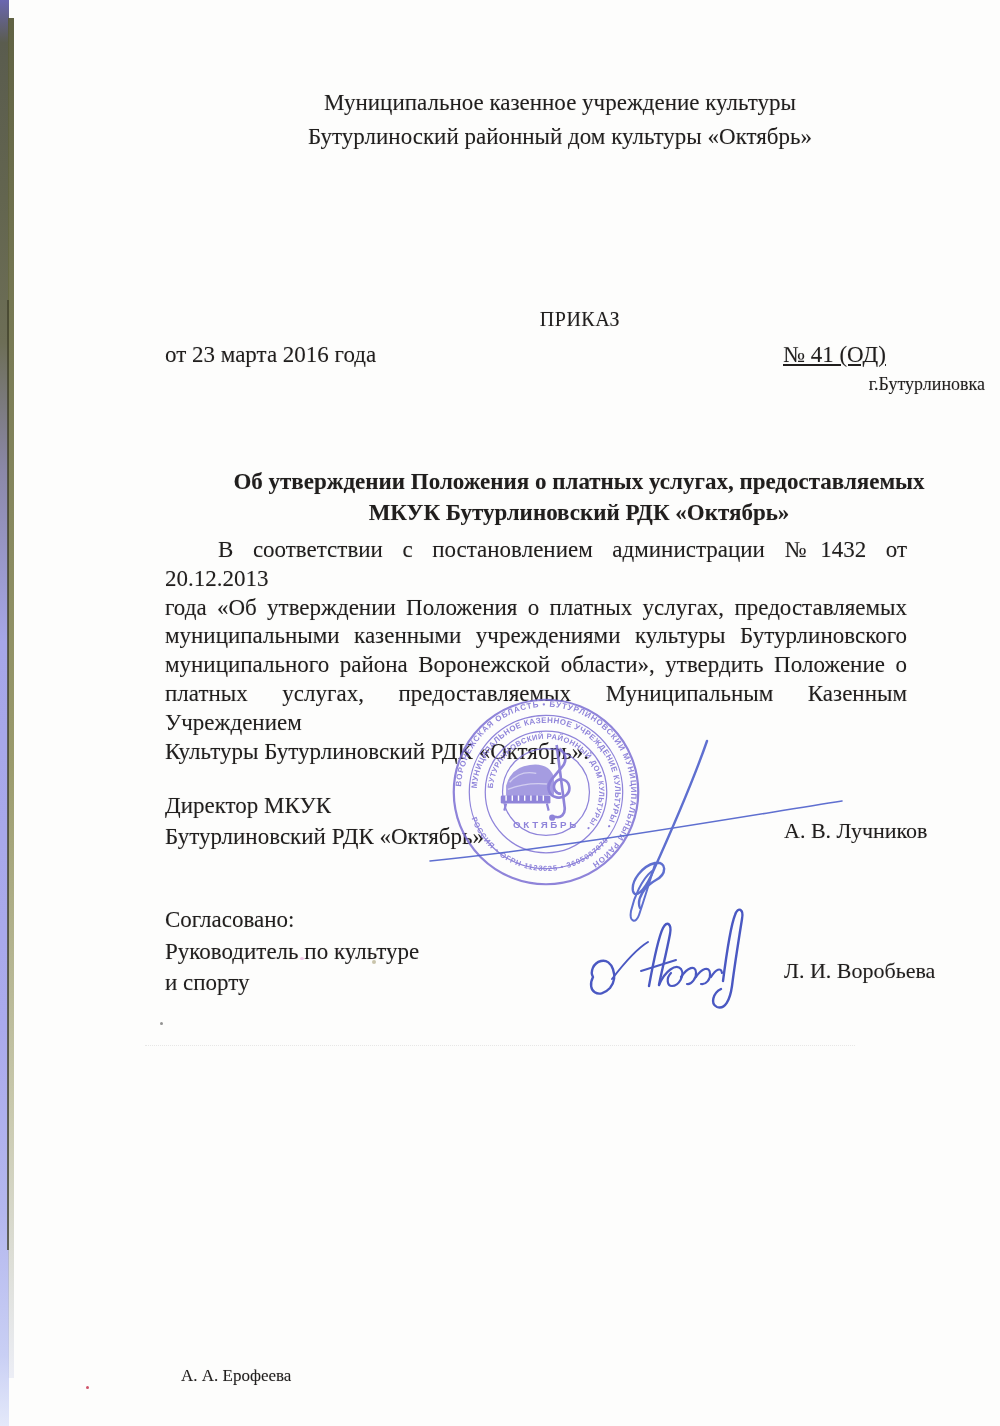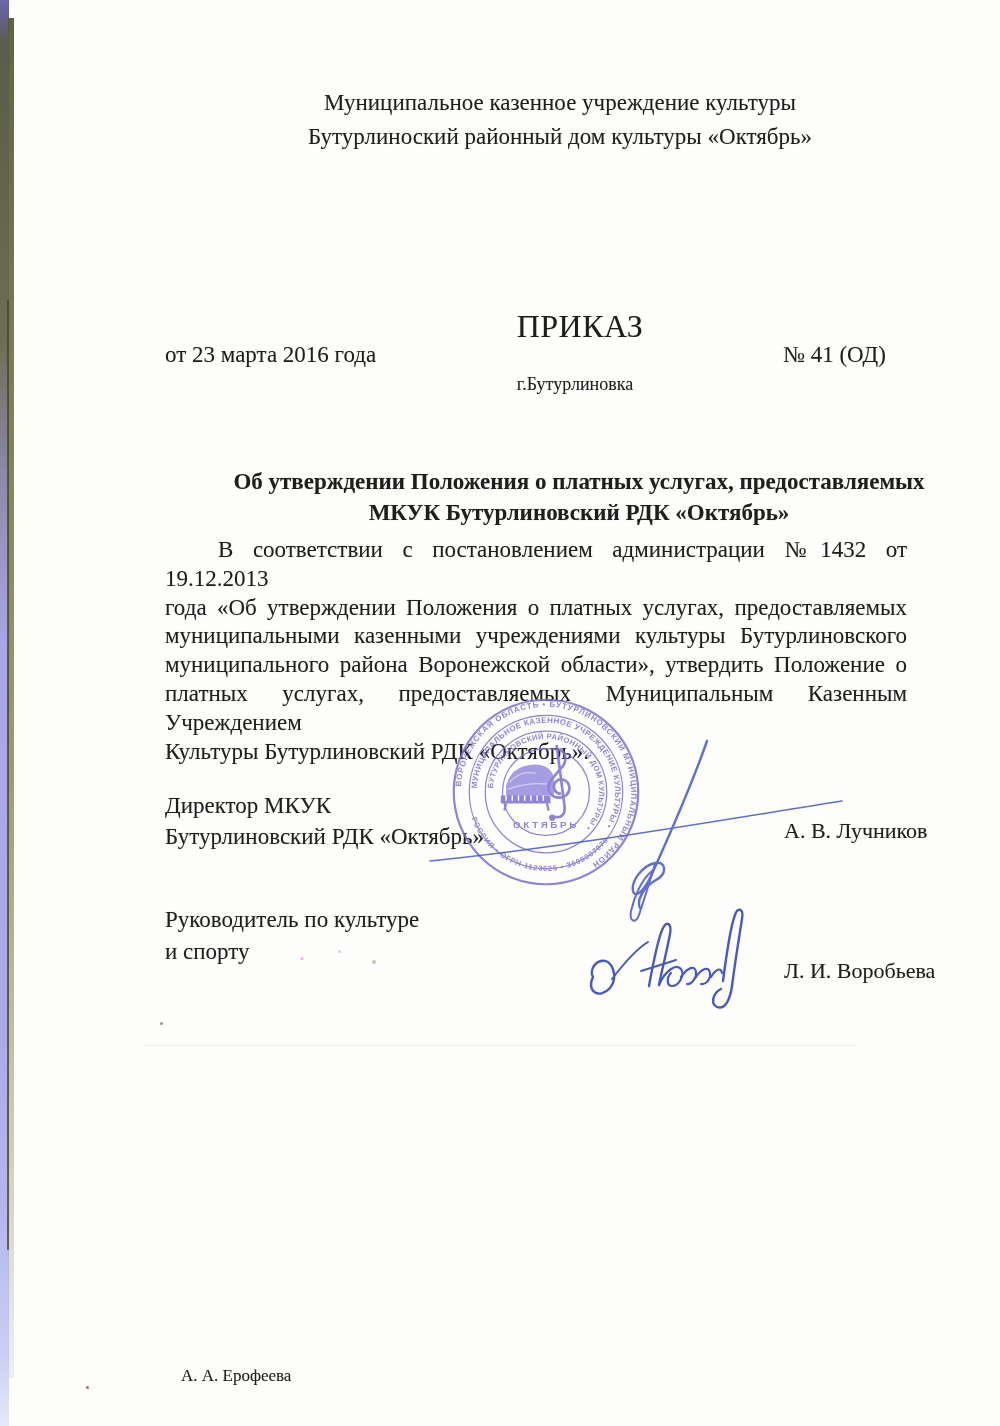--- a/index.html
+++ b/index.html
@@ -5,24 +5,24 @@
   html,body{margin:0;padding:0;background:#e8e8e8;}
   .page{
     position:relative;width:1000px;height:1426px;margin:0 auto;
     background:#fdfdfc;overflow:hidden;
     font-family:"Liberation Serif","DejaVu Serif",serif;
     color:#201e1d;
   }
   .txt{position:absolute;text-shadow:0 0 1px rgba(50,48,46,.28);}
   .center{text-align:center;}
   .org{left:110px;top:86px;width:900px;font-size:23px;line-height:34px;}
-  .heading{left:165px;top:308px;width:830px;font-size:32px;letter-spacing:.5px;}
+  .heading{left:165px;top:308px;width:830px;font-size:20px;letter-spacing:.5px;}
   .date-line{left:165px;top:342px;font-size:23px;font-family:Liberation Serif, serif;}
-  .num-line{left:783px;top:342px;font-size:23px;}
-  .city-line{left:165px;top:374px;width:820px;text-align:center;font-size:18px;}
+  .num-line{left:783px;top:342px;font-size:23px;text-decoration:underline;}
+  .city-line{left:165px;top:374px;width:820px;text-align:right;font-size:18px;}
   .subject{left:165px;top:466px;width:828px;font-size:23px;font-weight:bold;line-height:31px;}
   .bodytext{left:165px;top:536px;width:742px;font-size:23px;line-height:28.8px;}
   .jline{text-align:justify;text-align-last:justify;}
   .jline.first{text-indent:53px;}
   .jline.last{text-align:center;text-align-last:left;}
   .director{left:165px;top:790px;font-size:23px;line-height:31px;}
   .director-name{left:784px;top:818px;font-size:22px;}
   .agreed{left:165px;top:904px;font-size:23px;line-height:31.5px;}
   .agreed-name{left:784px;top:958px;font-size:22px;text-align:center;}
   .footer-name{left:181px;top:1366px;font-size:17px;}
@@ -64,35 +64,36 @@
   <div class="txt date-line">от 23 марта 2016 года</div>
   <div class="txt num-line">№ 41 (ОД)</div>
   <div class="txt city-line">г.Бутурлиновка</div>
 
   <div class="txt subject center">
     <div>Об утверждении Положения о платных услугах, предоставляемых</div>
     <div>МКУК Бутурлиновский РДК «Октябрь»</div>
   </div>
 
   <div class="txt bodytext">
-    <div class="jline first">В соответствии с постановлением администрации №1432 от 19.12.2013</div>
+    <div class="jline first">В соответствии с постановлением администрации №1432 от 20.12.2013</div>
     <div class="jline">года «Об утверждении Положения о платных услугах, предоставляемых</div>
     <div class="jline">муниципальными казенными учреждениями культуры Бутурлиновского</div>
     <div class="jline">муниципального района Воронежской области», утвердить Положение о</div>
     <div class="jline">платных услугах, предоставляемых Муниципальным Казенным Учреждением</div>
     <div class="jline last">Культуры Бутурлиновский РДК «Октябрь».</div>
   </div>
 
   <div class="txt director">
     <div>Директор МКУК</div>
     <div>Бутурлиновский РДК «Октябрь»</div>
   </div>
   <div class="txt director-name">А. В. Лучников</div>
 
   <div class="txt agreed">
+    <div>Согласовано:</div>
     <div>Руководитель по культуре</div>
     <div>и спорту</div>
   </div>
   <div class="txt agreed-name">Л. И. Воробьева</div>
 
   <div class="txt footer-name">А. А. Ерофеева</div>
 
   <svg class="stamp" viewBox="0 0 230 230" color="#7c6fd4">
     <defs>
       <path id="ring-o" d="M 19,115 a 96,96 0 1 1 192,0 a 96,96 0 1 1 -192,0"></path>

